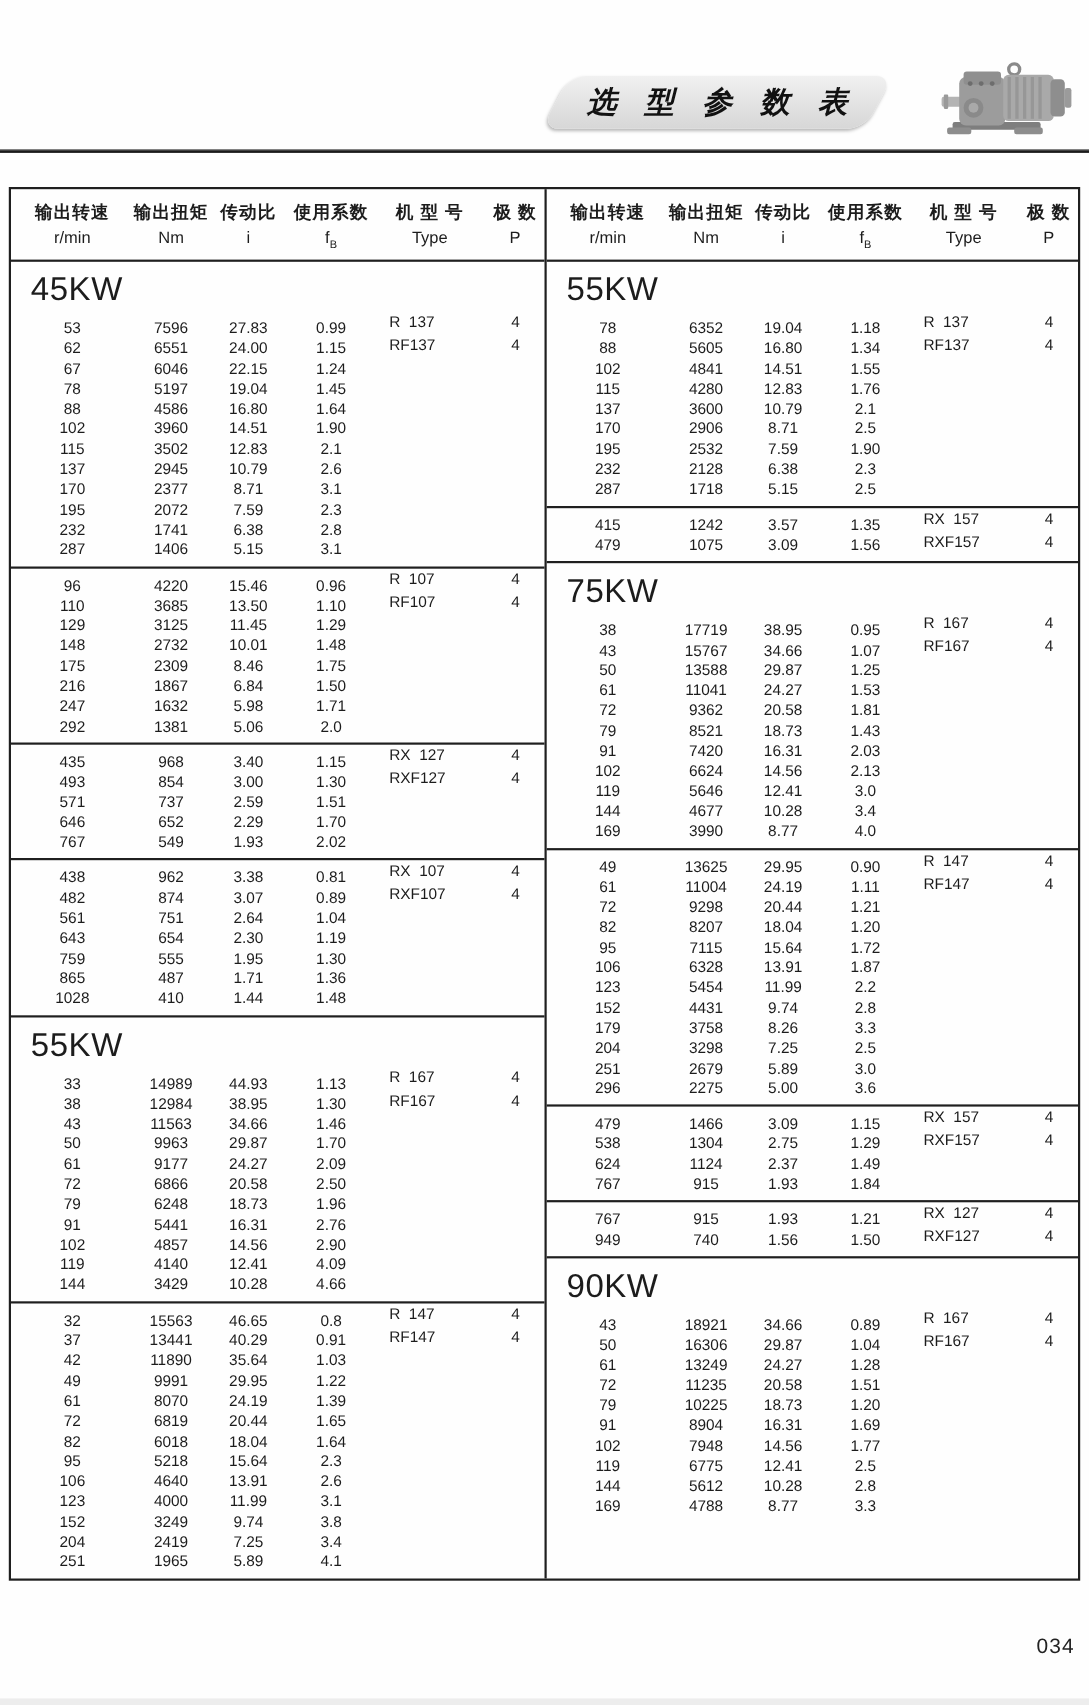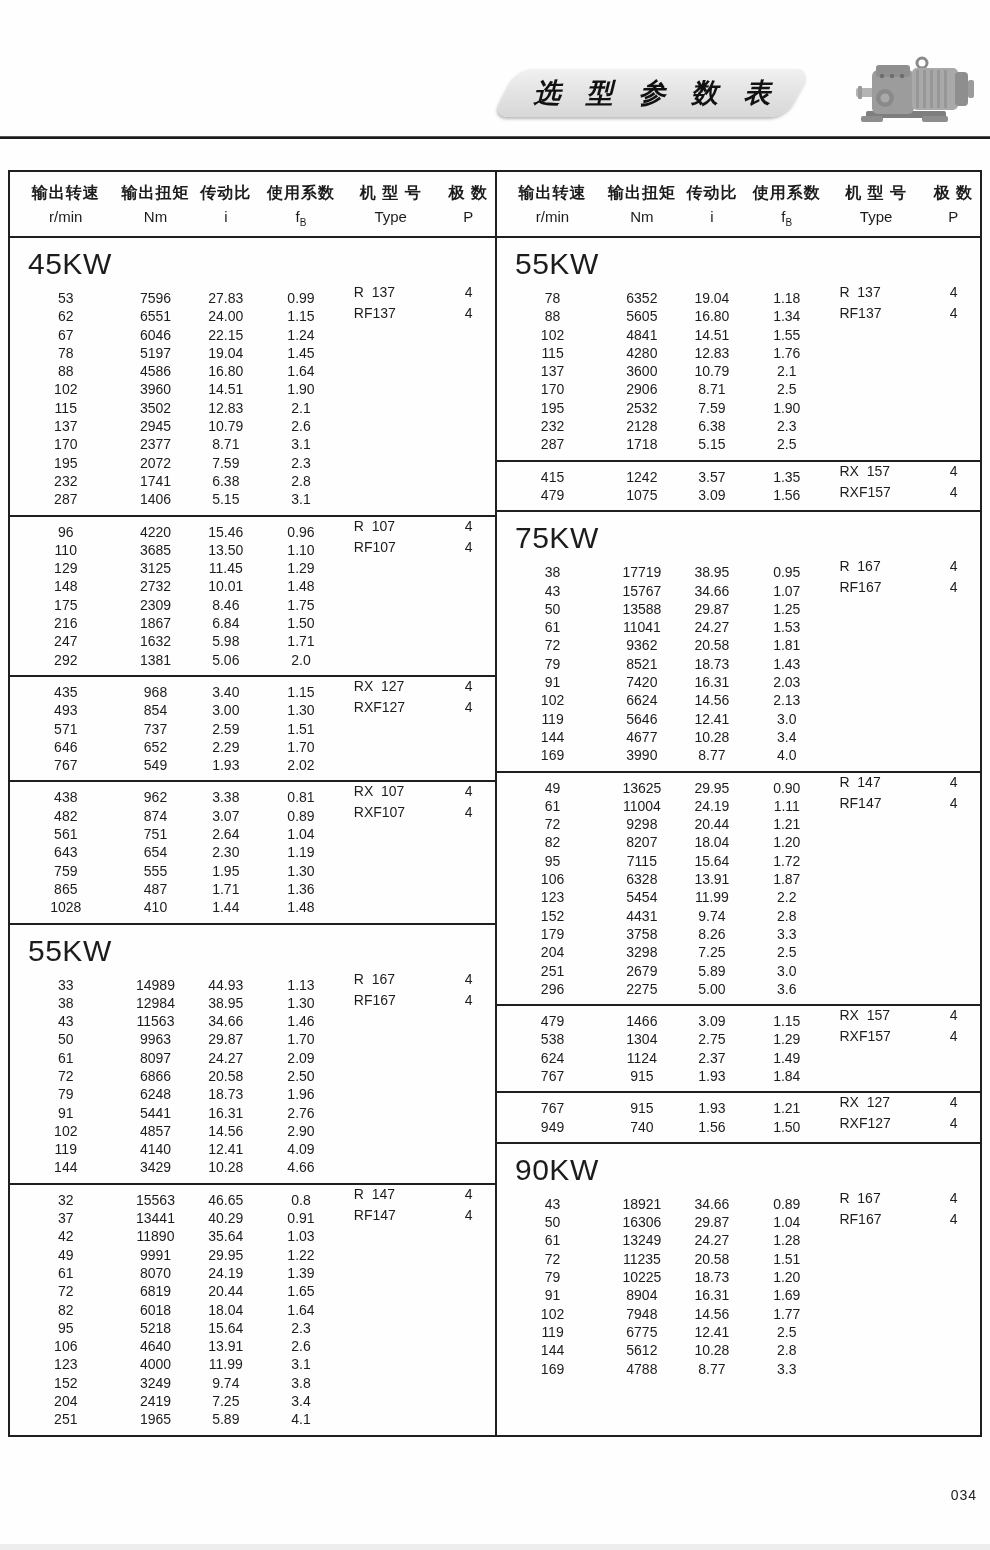--- a/index.html
+++ b/index.html
@@ -40,21 +40,21 @@
   .block{position:relative;padding:6px 0}
   .drow{display:grid;grid-template-columns:23% 14% 15% 16% 21% 11%;line-height:18.3px;font-size:14px}
   .dcell{text-align:center;white-space:pre}
 
   .typebox{position:absolute;top:0;bottom:0;left:68%;width:32%;display:flex;flex-direction:column;
            justify-content:flex-start;gap:3px}
   .tline{display:flex;align-items:center;font-size:14px;line-height:18px}
   .tname{flex:1;text-align:left;white-space:pre;padding-left:14px}
   .tp{width:34%;text-align:center}
 
-  .pagenum{position:absolute;top:1487px;right:13px;font-size:14px;letter-spacing:1px;color:#222}
+  .pagenum{position:absolute;top:1487px;right:13px;font-size:19px;letter-spacing:1px;color:#222}
   .bottom-edge{position:absolute;left:0;bottom:0;width:100%;height:6px;background:#ededed}
 </style>
 </head>
 <body>
 
 <div class="page">
 
   <div class="banner">
     <div class="banner-bg"></div>
     <div class="banner-text">选 型 参 数 表</div>
@@ -443,21 +443,21 @@
             <div class="drow">
               <div class="dcell">50</div>
               <div class="dcell">9963</div>
               <div class="dcell">29.87</div>
               <div class="dcell">1.70</div>
               <div class="dcell"></div>
               <div class="dcell"></div>
             </div>
             <div class="drow">
               <div class="dcell">61</div>
-              <div class="dcell">8097</div>
+              <div class="dcell">9177</div>
               <div class="dcell">24.27</div>
               <div class="dcell">2.09</div>
               <div class="dcell"></div>
               <div class="dcell"></div>
             </div>
             <div class="drow">
               <div class="dcell">72</div>
               <div class="dcell">6866</div>
               <div class="dcell">20.58</div>
               <div class="dcell">2.50</div>

